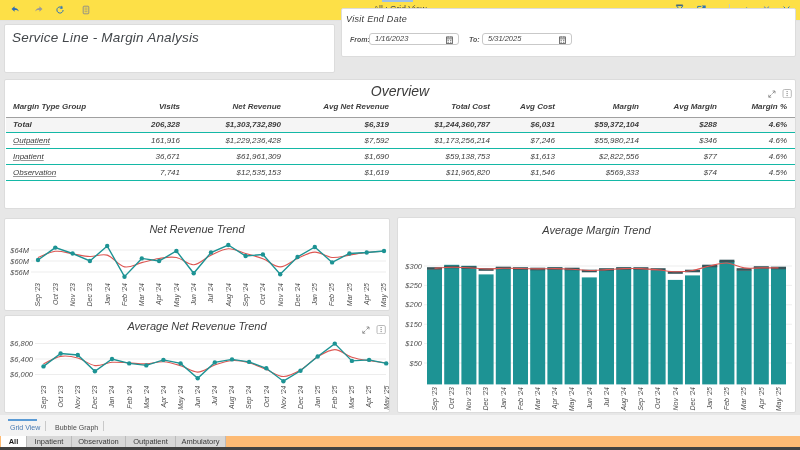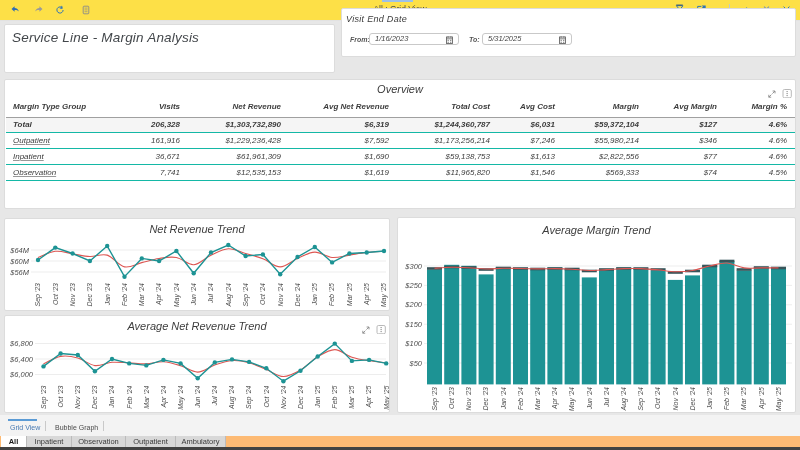--- a/index.html
+++ b/index.html
@@ -10,21 +10,21 @@
 #topbar .tabline { position:absolute; left:382px; top:0; width:31px; height:1.5px; background:#9cc0e8; }
 .tic { position:absolute; }
 #titlecard { left:4px; top:24px; width:331px; height:49px; }
 #titlecard .t { position:absolute; left:7px; top:5px; font-size:13.5px; color:#43474b; letter-spacing:0.2px; }
 #datecard { left:341px; top:8px; width:455px; height:49px; }
 #datecard .t { position:absolute; left:4px; top:5px; font-size:9px; color:#3a3a3a; letter-spacing:0.3px; }
 .dlbl { position:absolute; top:26.5px; font-size:7px; font-weight:bold; color:#555; }
 .dinput { position:absolute; top:23.5px; width:90px; height:12px; border:1px solid #c9c9c9; border-radius:3px; background:#fff; font-size:7.5px; color:#444; line-height:10px; padding-left:5px; }
 .cal { position:absolute; top:2px; left:auto; right:5px; width:7px; height:8px; }
 #ovcard { left:4px; top:79px; width:792px; height:130px; }
-#ovcard .t { position:absolute; left:0; right:0; top:3px; text-align:center; font-size:11px; color:#3a3a3a; }
+#ovcard .t { position:absolute; left:0; right:0; top:3px; text-align:center; font-size:14px; color:#3a3a3a; }
 .cicons { position:absolute; top:4px; right:3px; }
 table { border-collapse:collapse; table-layout:fixed; position:absolute; left:1px; top:17px; width:789px; font-size:8px; color:#3c3c3c; }
 th { font-weight:bold; border-bottom:1px solid #a0a0a0; height:20px; vertical-align:middle; }
 th, td { padding:0; white-space:nowrap; overflow:hidden; }
 td { border-bottom:1px solid #14b8a6; height:14.7px;margin-left:29px; }
 .num { text-align:right; padding-right:2px; }
 tr.total { background:#f5f5f5; font-weight:bold; }
 td.lft, th.lft { text-align:left; padding-left:7px; }
 a.lk { color:#3c3c3c; text-decoration:underline; text-decoration-color:#999; }
 #c1 { left:4px; top:218px; width:386px; height:93px; }
@@ -146,21 +146,21 @@
             <th></th>
           </tr>
       <tr class="total" style="height:15.6px">
             <td class="lft">Total</td>
             <td class="num">206,328</td>
             <td class="num">$1,303,732,890</td>
             <td class="num">$6,319</td>
             <td class="num">$1,244,360,787</td>
             <td class="num">$6,031</td>
             <td class="num">$59,372,104</td>
-            <td class="num">$127</td>
+            <td class="num">$288</td>
             <td class="num">4.6%</td>
             <td></td>
           </tr>
       <tr style="height:15.6px">
             <td class="lft"><a class="lk">Outpatient</a></td>
             <td class="num">161,916</td>
             <td class="num">$1,229,236,428</td>
             <td class="num">$7,592</td>
             <td class="num">$1,173,256,214</td>
             <td class="num">$7,246</td>

